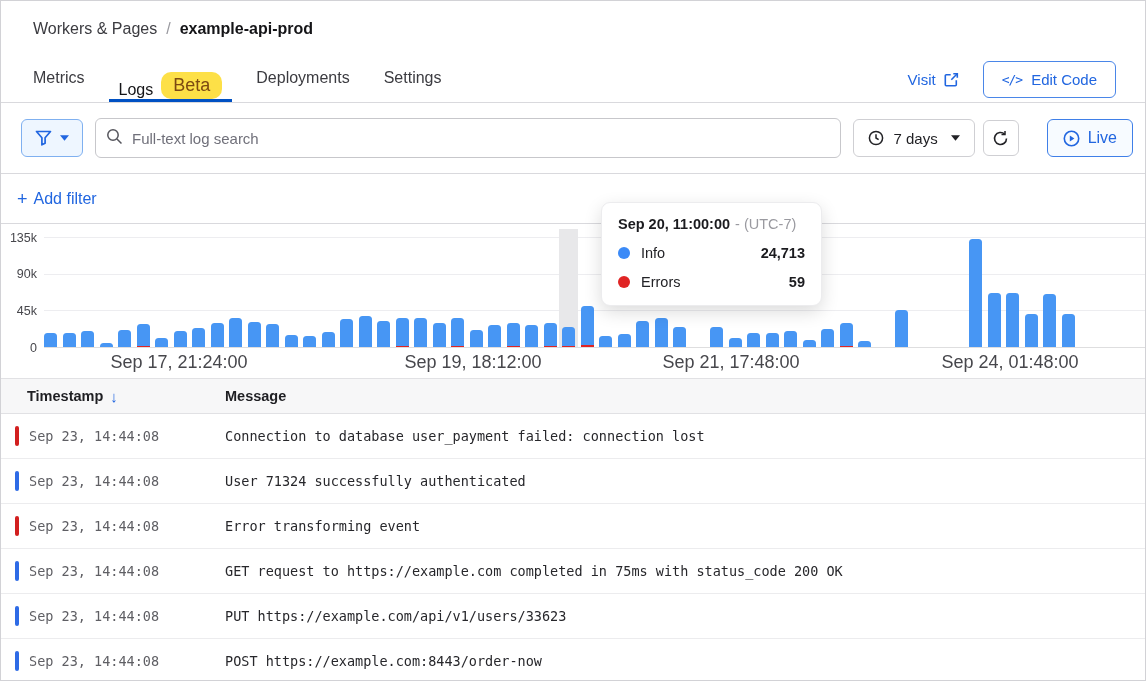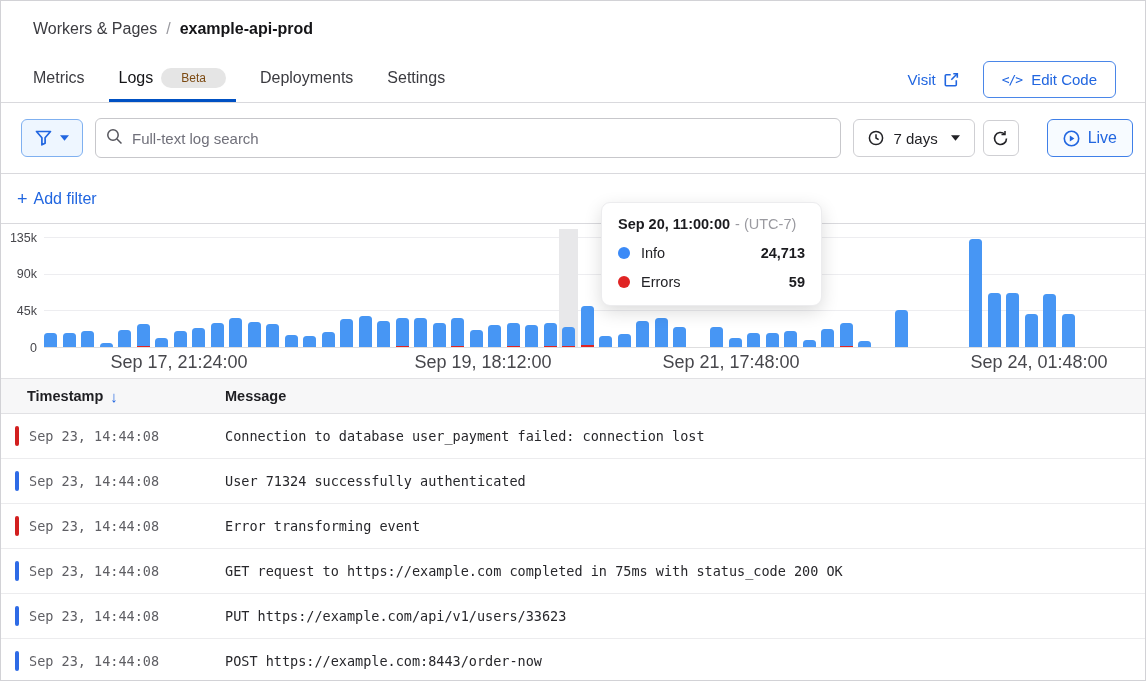--- a/index.html
+++ b/index.html
@@ -14,22 +14,22 @@
   .topbar { height:55px; display:flex; align-items:center; padding-left:32px; }
   .crumb-root { font-size:16px; color:#3b3b40; }
   .crumb-sep { font-size:16px; color:#9a9aa0; margin:0 9px; }
   .crumb-current { font-size:16px; color:#141417; font-weight:bold; }
 
   
   .tabbar { height:47px; border-bottom:1px solid #d9d9dd; display:flex; align-items:stretch; padding:0 29px 0 22px; }
   .tabs { display:flex; align-items:stretch; }
   .tab { display:flex; align-items:center; gap:8px; padding:0 10px; margin-right:14px;
          font-size:16px; color:#3b3b40; border-bottom:3px solid transparent; cursor:pointer; }
-  .tab.active { color:#141417; font-weight:500; border-bottom-color:#0051c3; }
-  .beta-pill { background:#e5e5e5; color:#7c4a12; font-size:12px; padding:3px 20px; border-radius:10px; }
+  .tab.active { color:#141417; font-weight:500; border-bottom-color:#0051c3;align-items:flex-end; }
+  .beta-pill { background:#fde047; color:#7c4a12; font-size:18px; padding:3px 12px; border-radius:10px; }
   .tab-actions { margin-left:auto; display:flex; align-items:center; gap:24px; }
   .visit-link { display:flex; align-items:center; gap:8px; color:#2166e0; font-size:15px; cursor:pointer; }
   .edit-code-btn { display:flex; align-items:center; gap:9px; height:37px; padding:0 18px;
     border:1px solid #4a86e8; border-radius:6px; background:#fff; color:#2166e0; font-size:15px; cursor:pointer; }
   .code-glyph { font-family:"DejaVu Sans Mono", monospace; font-size:13px; letter-spacing:-1px; }
 
   
   .filterbar { height:71px; border-bottom:1px solid #d9d9dd; display:flex; align-items:center;
     padding:0 12px 0 20px; gap:12px; }
   .filter-btn { width:62px; height:38px; border:1px solid #7fb0f0; background:#eef6ff; border-radius:6px;
@@ -275,23 +275,23 @@
         <div class="bar" style="left: 851px; width: 13px; height: 36.6667px;"></div>
         <div class="bar" style="left: 925px; width: 13px; height: 108.37px;"></div>
         <div class="bar" style="left: 943.5px; width: 13px; height: 53.7778px;"></div>
         <div class="bar" style="left: 962px; width: 13px; height: 53.7778px;"></div>
         <div class="bar" style="left: 980.5px; width: 13px; height: 32.5926px;"></div>
         <div class="bar" style="left: 999px; width: 13px; height: 52.963px;"></div>
         <div class="bar" style="left: 1017.5px; width: 13px; height: 32.5926px;"></div>
       </div>
     <div id="xlabels">
         <div class="xlabel" style="left: 178px;">Sep 17, 21:24:00</div>
-        <div class="xlabel" style="left: 482px;">Sep 19, 18:12:00</div>
+        <div class="xlabel" style="left: 472px;">Sep 19, 18:12:00</div>
         <div class="xlabel" style="left: 730px;">Sep 21, 17:48:00</div>
-        <div class="xlabel" style="left: 1038px;">Sep 24, 01:48:00</div>
+        <div class="xlabel" style="left: 1009px;">Sep 24, 01:48:00</div>
       </div>
   </div>
 
   <div class="logtable">
     <div class="lt-header">
       <div class="col-ts">
         <span>Timestamp</span>
         <span class="sort-arrow">↓</span>
       </div>
       <div>Message</div>

